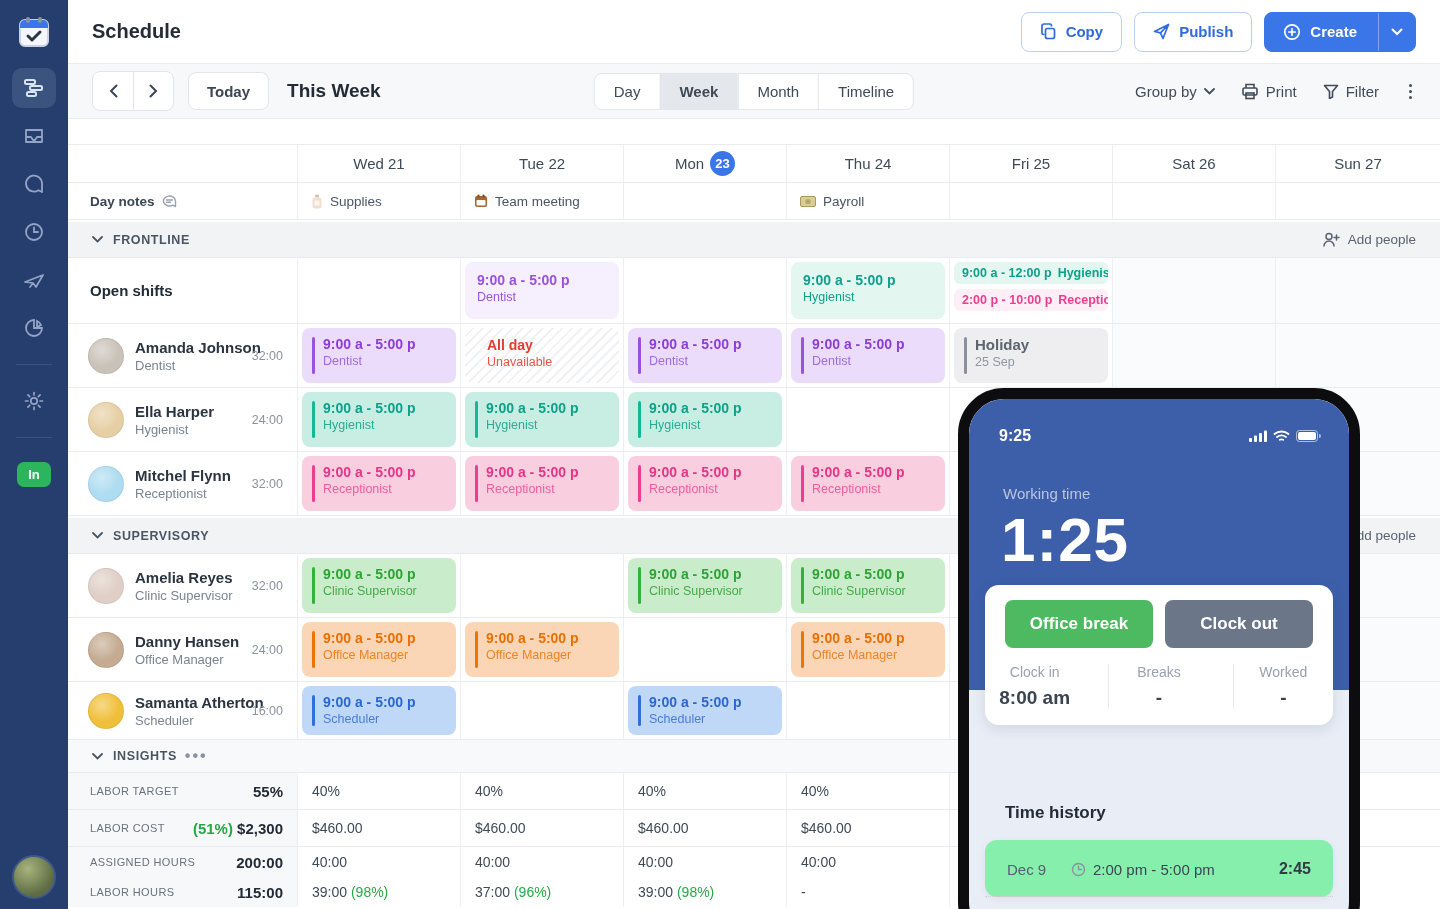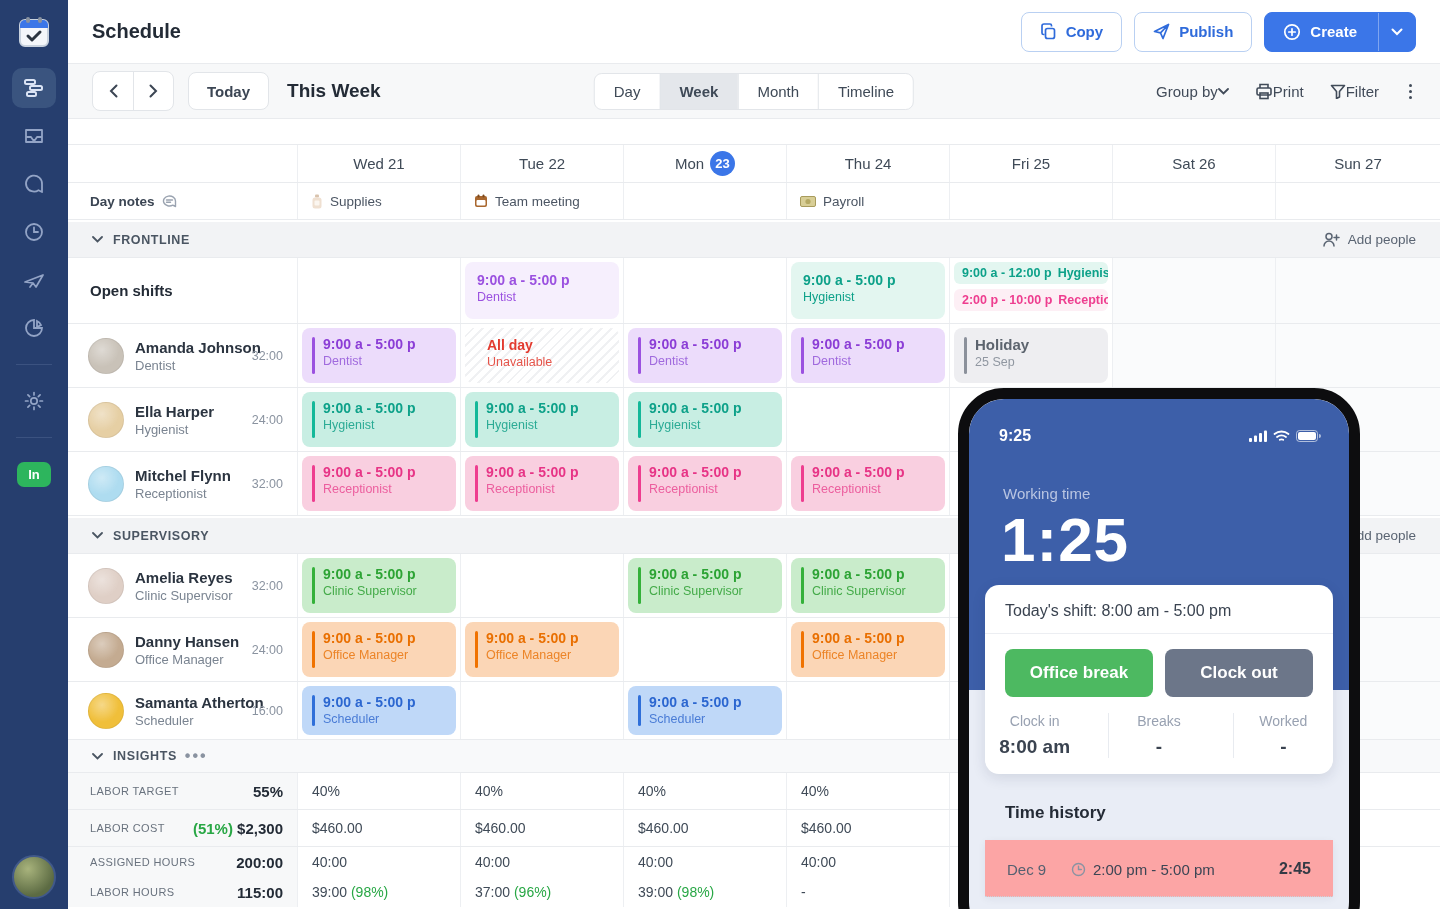--- a/index.html
+++ b/index.html
@@ -33,21 +33,21 @@
   .nav-arrows { display:flex; background:#fff; border:1px solid #e2e5e9; border-radius:8px; overflow:hidden; }
   .arrow-btn { width:40px; height:38px; display:flex; align-items:center; justify-content:center; cursor:pointer; }
   .arrow-btn + .arrow-btn { border-left:1px solid #e2e5e9; }
   .today-btn { margin-left:14px; background:#fff; border:1px solid #e2e5e9; border-radius:8px; height:38px; padding:0 18px; display:flex; align-items:center; font-size:15px; font-weight:bold; color:#3b4553; cursor:pointer; }
   .range-label { margin-left:18px; font-size:19px; font-weight:bold; color:#232b36; }
   .segmented { position:absolute; left:50%; transform:translateX(-50%); display:flex; background:#fff; border:1px solid #e2e5e9; border-radius:8px; overflow:hidden; }
   .segment { padding:9px 19px; font-size:15px; color:#3f4a57; cursor:pointer; }
   .segment + .segment { border-left:1px solid #e2e5e9; }
   .segment.active { background:#e4e7eb; font-weight:bold; }
   .toolbar-right { margin-left:auto; display:flex; align-items:center; gap:26px; color:#414b59; font-size:15px; }
-  .tb-item { display:flex; align-items:center; cursor:pointer; }
+  .tb-item { display:flex; align-items:center; gap:7px; cursor:pointer; }
   .kebab { display:flex; flex-direction:column; gap:3px; cursor:pointer; padding:4px; }
   .kebab i { width:3px; height:3px; border-radius:50%; background:#414b59; }
 
   
   .grid { position:absolute; top:144px; left:0; width:1372px; }
   .row { display:flex; border-bottom:1px solid #e9ebee; background:#fff; }
   .lab { width:230px; flex:none; border-right:1px solid #edeff2; position:relative; }
   .cell { width:163px; flex:none; border-right:1px solid #edeff2; position:relative; }
   .cell:last-child { border-right:none; width:164px; }
   .cell.weekend { background:#fafbfc; }
@@ -117,21 +117,21 @@
   .shift-buttons { display:flex; gap:12px; padding:15px 20px 6px; }
   .pbtn { flex:1; height:48px; border-radius:8px; display:flex; align-items:center; justify-content:center; color:#fff; font-size:17px; font-weight:bold; cursor:pointer; }
   .pbtn.green { background:#4db961; }
   .pbtn.slate { background:#6c7689; }
   .stats { display:flex; padding:10px 0 16px; }
   .stat { flex:1; text-align:center; }
   .stat + .stat { border-left:1px solid #e8ebf0;margin-left:24px; }
   .stat-label { font-size:14px; color:#98a1b1; }
   .stat-value { font-size:19px; font-weight:bold; color:#3a4350; margin-top:7px; }
   .history-title { position:absolute; left:36px; top:404px; font-size:17px; font-weight:bold; color:#242b36; }
-  .history-card { position:absolute; left:16px; right:16px; top:441px; background:#fca5a5; border-radius:0; box-shadow:0 2px 8px rgba(30,40,70,.06); }
+  .history-card { position:absolute; left:16px; right:16px; top:441px; background:#86efac; border-radius:12px; box-shadow:0 2px 8px rgba(30,40,70,.06); }
   .history-row { display:flex; align-items:center; padding:20px 22px 18px; border-bottom:1px dotted #ccd2db; cursor:pointer; }
   .h-date { font-size:15px; color:#556070; width:64px; }
   .h-time { font-size:15px; color:#3c4554; display:flex; align-items:center; gap:7px; }
   .h-dur { margin-left:auto; font-size:16px; font-weight:bold; color:#333a45; }
 </style>
 </head>
 <body>
 
 <div class="sidebar">
   <div class="logo">
@@ -759,21 +759,20 @@
           <rect x="2" y="2" width="18" height="8" rx="2" fill="#fff"></rect>
           <path d="M23 4 v4 a2 2 0 0 0 0 -4" fill="#fff" fill-opacity=".6"></path>
         </svg>
       </span>
     </div>
     <div class="working-label">Working time</div>
     <div class="timer">1:25</div>
   </div>
 
   <div class="shift-card">
-    <div class="shift-title">Today's shift: 8:00 am - 5:00 pm</div>
     <div class="shift-buttons">
       <div class="pbtn green">Office break</div>
       <div class="pbtn slate">Clock out</div>
     </div>
     <div class="stats" id="phone-stats">
         <div class="stat">
           <div class="stat-label">Clock in</div>
           <div class="stat-value">8:00 am</div>
         </div>
         <div class="stat">

